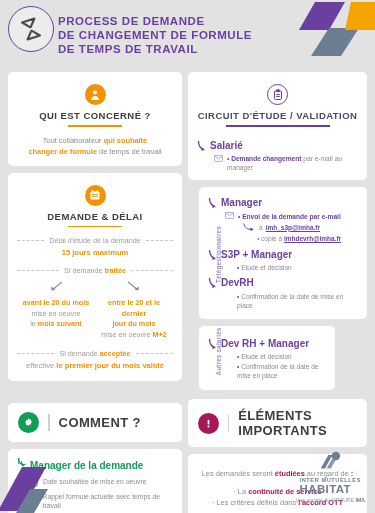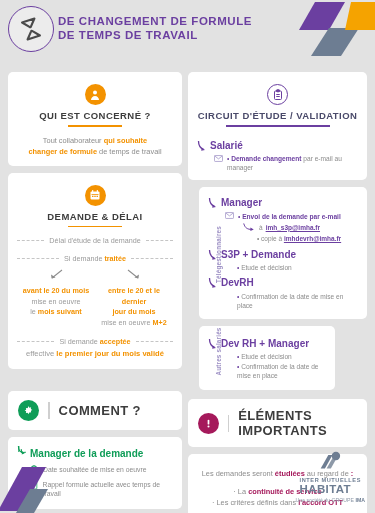--- a/index.html
+++ b/index.html
@@ -143,20 +143,21 @@
   <div class="header">
     <div class="logo-circle">
       <svg class="hourglass" viewBox="0 0 32 32">
         <g transform="rotate(-18 16 16)" fill="none" stroke="#4a4a4a" stroke-width="2.6" stroke-linejoin="round">
           <path d="M8 5 H24 L17 13 Q16 14.4 15 13 L8 5 Z"></path>
           <path d="M8 27 H24 L17 19 Q16 17.6 15 19 L8 27 Z"></path>
         </g>
       </svg>
     </div>
     <div class="header-title">
+      <div>PROCESS DE DEMANDE</div>
       <div>DE CHANGEMENT DE FORMULE</div>
       <div>DE TEMPS DE TRAVAIL</div>
     </div>
     <svg class="deco" viewBox="0 0 86 58">
       <polygon points="26,2 56,2 40,30 10,30" fill="#6b3fa0"></polygon>
       <polygon points="40,28 70,28 52,56 22,56" fill="#6d7d92"></polygon>
       <polygon points="62,2 86,2 86,30 56,30" fill="#f5a300"></polygon>
     </svg>
   </div>
 
@@ -196,20 +197,21 @@
           </div>
           <div class="sec-title">DEMANDE &amp; DÉLAI</div>
           <div class="rule-orange"></div>
         </div>
 
         <div class="dash-row">
           <span class="ln"></span>
           <span class="dash-cap">Délai d'étude de la demande</span>
           <span class="ln"></span>
         </div>
+        <div class="center-line b-or">15 jours maximum</div>
 
         <div class="dash-row">
           <span class="ln"></span>
           <span class="dash-cap"><span>Si demande </span><span class="b-or">traitée</span></span>
           <span class="ln"></span>
         </div>
 
         <div class="arrows">
           <div>
             <svg width="16" height="11" viewBox="0 0 16 11" fill="none" stroke="#8c8c8c" stroke-width="1.1">
@@ -347,21 +349,21 @@
           <div class="sub-line" style="padding-left:36px;">
             <span class="lbl">• <span>copie à </span></span><a>imhdevrh@imha.fr</a>
           </div>
         </div>
 
         <div class="step" style="margin-top:5px;">
           <svg class="step-arrow" width="10" height="12" viewBox="0 0 10 12" fill="none" stroke="#6b3fa0" stroke-width="1.3">
             <path d="M1.5 1 C1.5 5.5 3 8 6.5 9.4"></path>
               <path d="M4.6 7.6 L8 10 L4.2 10.8" fill="#6b3fa0" stroke="none"></path>
           </svg>
-          <div class="step-title">S3P + Demande</div>
+          <div class="step-title">S3P + Manager</div>
           <div class="step-line" style="padding-left:16px;">
             <span><span class="dot-b"></span><span>Etude et décision</span></span>
           </div>
         </div>
 
         <div class="step" style="margin-top:5px;">
           <svg class="step-arrow" width="10" height="12" viewBox="0 0 10 12" fill="none" stroke="#6b3fa0" stroke-width="1.3">
             <path d="M1.5 1 C1.5 5.5 3 8 6.5 9.4"></path>
               <path d="M4.6 7.6 L8 10 L4.2 10.8" fill="#6b3fa0" stroke="none"></path>
           </svg>

